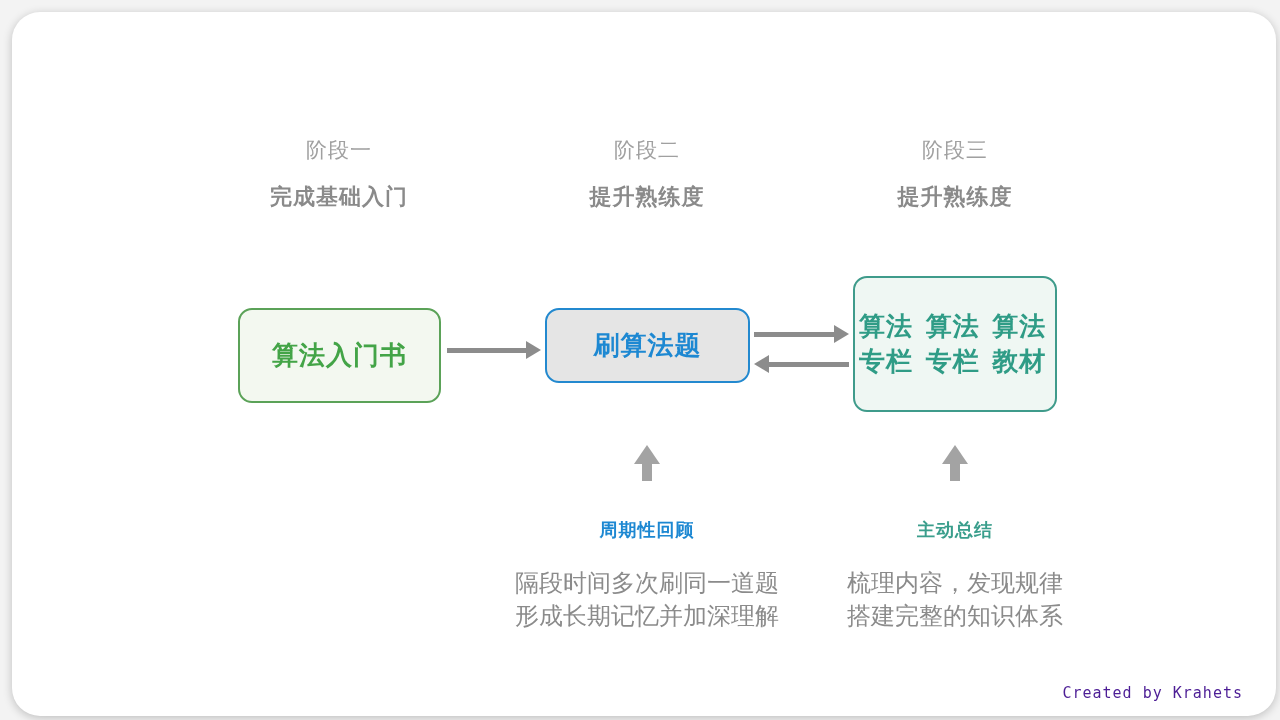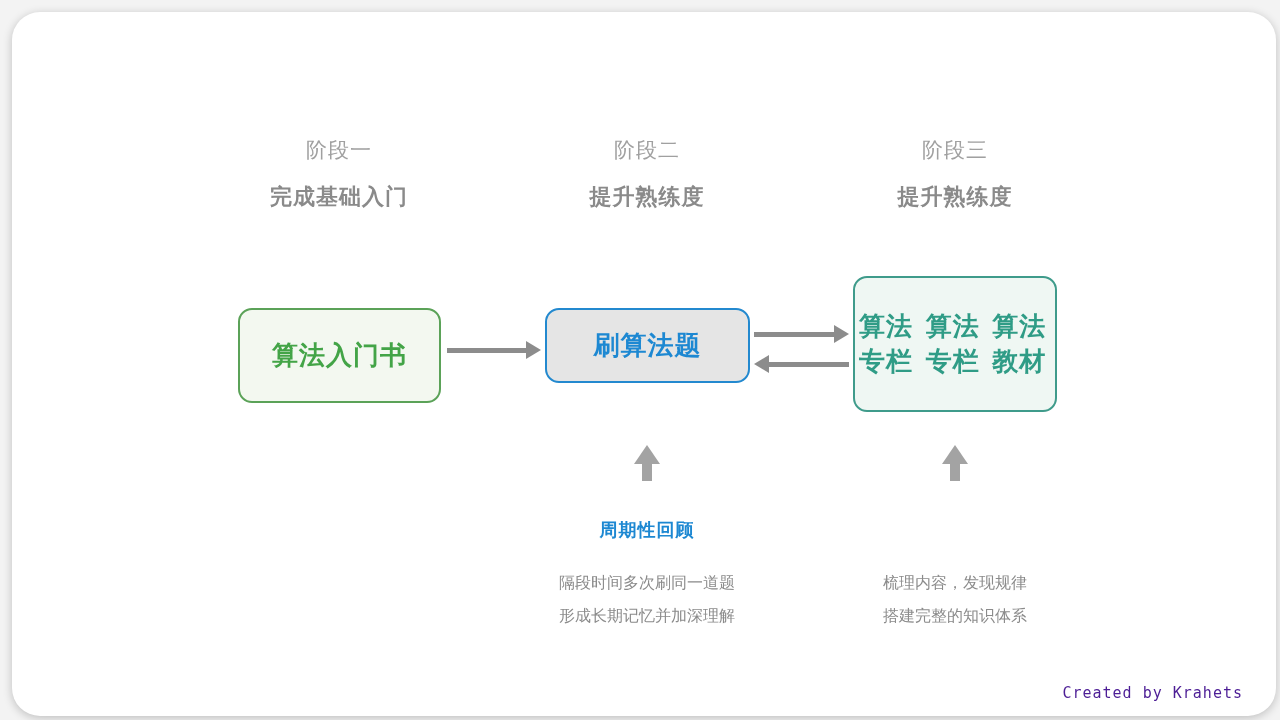--- a/index.html
+++ b/index.html
@@ -45,21 +45,21 @@
   .up-arrow { width:26px; }
   .up-arrow .head { width:0; height:0; margin:0 auto;
     border-left:13px solid transparent; border-right:13px solid transparent;
     border-bottom:19px solid #a3a3a3; }
   .up-arrow .shaft { width:10px; height:17px; margin:0 auto; background:#a3a3a3; }
 
   
   .anno-title { width:240px; font-size:18px; font-weight:bold; letter-spacing:1px;text-align:center; }
   .anno-title.blue { color:#1d88d2; }
   .anno-title.teal { color:#3a9e8c; }
-  .anno-desc { width:300px; font-size:16px; line-height:29px; color:#8b8b8b;font-family:Liberation Serif, serif; }
+  .anno-desc { width:300px; font-size:24px; line-height:29px; color:#8b8b8b; }
 
   .credit {
     font-family:"DejaVu Sans Mono","Liberation Mono",monospace;
     font-size:15px; color:#4c1d95; letter-spacing:1px;
   }
 </style>
 </head>
 <body>
 
 <div class="card">
@@ -111,20 +111,21 @@
     <div class="head"></div>
       <div class="shaft"></div>
   </div>
 
   <div class="abs ctr anno-title blue" style="left:511px; top:502px;">周期性回顾</div>
   <div class="abs ctr anno-desc" style="left:481px; top:548px;">
     <div>隔段时间多次刷同一道题</div>
     <div>形成长期记忆并加深理解</div>
   </div>
 
+  <div class="abs ctr anno-title teal" style="left:819px; top:502px;">主动总结</div>
   <div class="abs ctr anno-desc" style="left:789px; top:548px;">
     <div>梳理内容，发现规律</div>
     <div>搭建完整的知识体系</div>
   </div>
 
   <div class="abs credit" style="right:29px; top:668px;">Created by Krahets</div>
 
 </div>
 
 </body></html>

